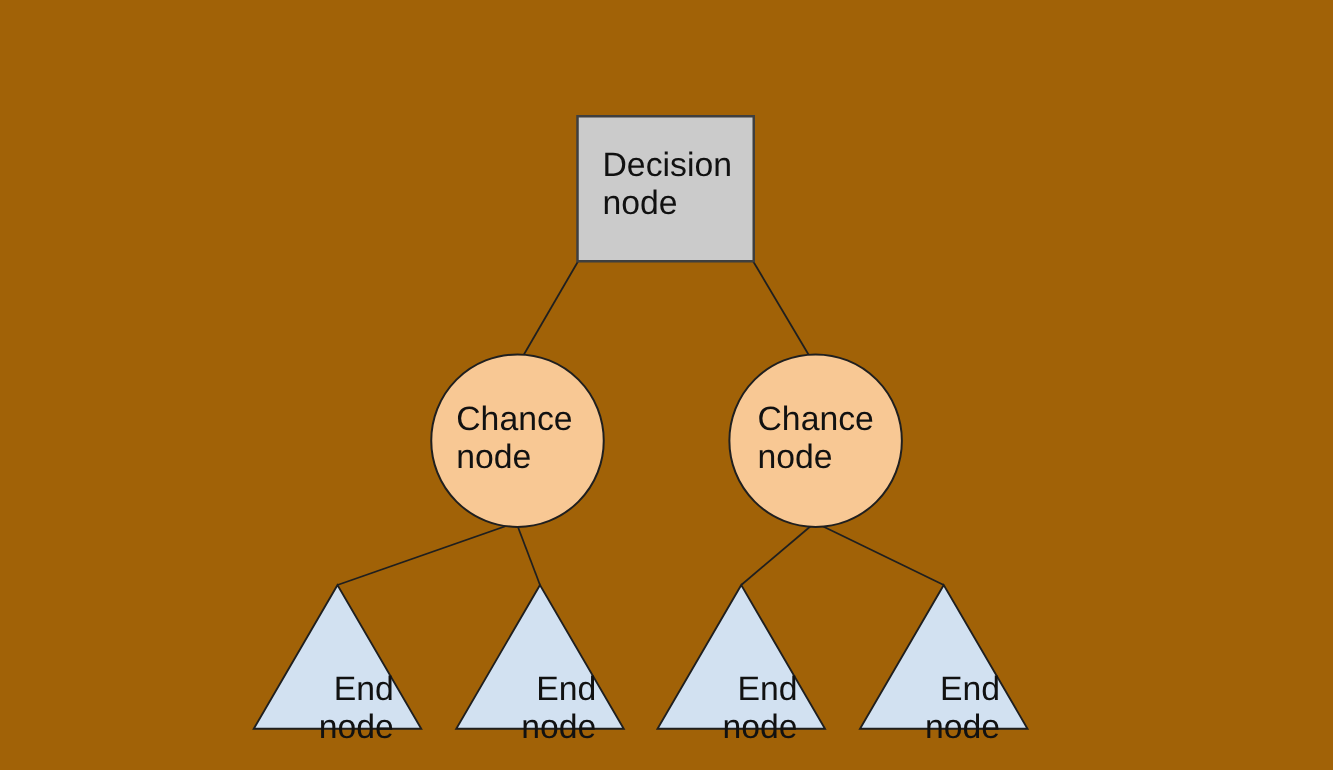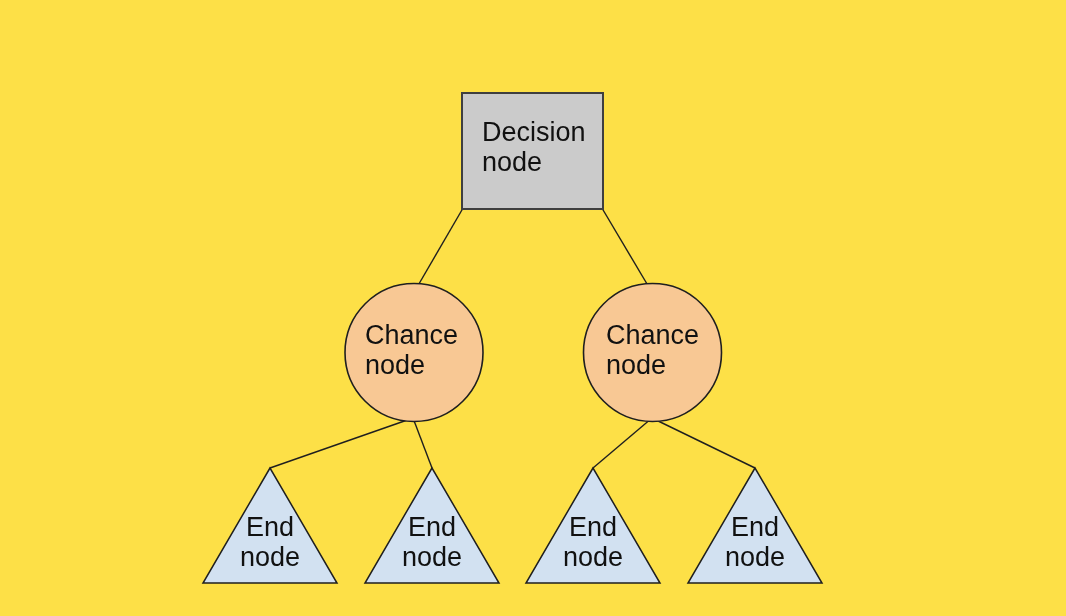--- a/index.html
+++ b/index.html
@@ -4,21 +4,21 @@
 <style>
   html, body {
     margin: 0;
     padding: 0;
     background: #ffffff;
   }
   .canvas {
     position: relative;
     width: 1066px;
     height: 616px;
-    background: #fde047;
+    background: #a16207;
     font-family: "Liberation Sans", "DejaVu Sans", sans-serif;
     overflow: hidden;
   }
   .shapes {
     position: absolute;
     left: 0;
     top: 0;
     display: block;
   }
   .node-label {
@@ -41,23 +41,23 @@
     width: 104px;
     text-align: left;
   }
   .lbl-chance-right {
     left: 606px;
     top: 320px;
     width: 104px;
     text-align: left;
   }
   .lbl-end {
-    top: 512px;
+    top: 536px;
     width: 90px;
-    text-align: center;
+    text-align: right;
   }
   .lbl-end-1 { left: 225px; }
   .lbl-end-2 { left: 387px; }
   .lbl-end-3 { left: 548px; }
   .lbl-end-4 { left: 710px; }
   .edge {
     fill: none;
     stroke-width: 1.4px;
   }
 </style>

